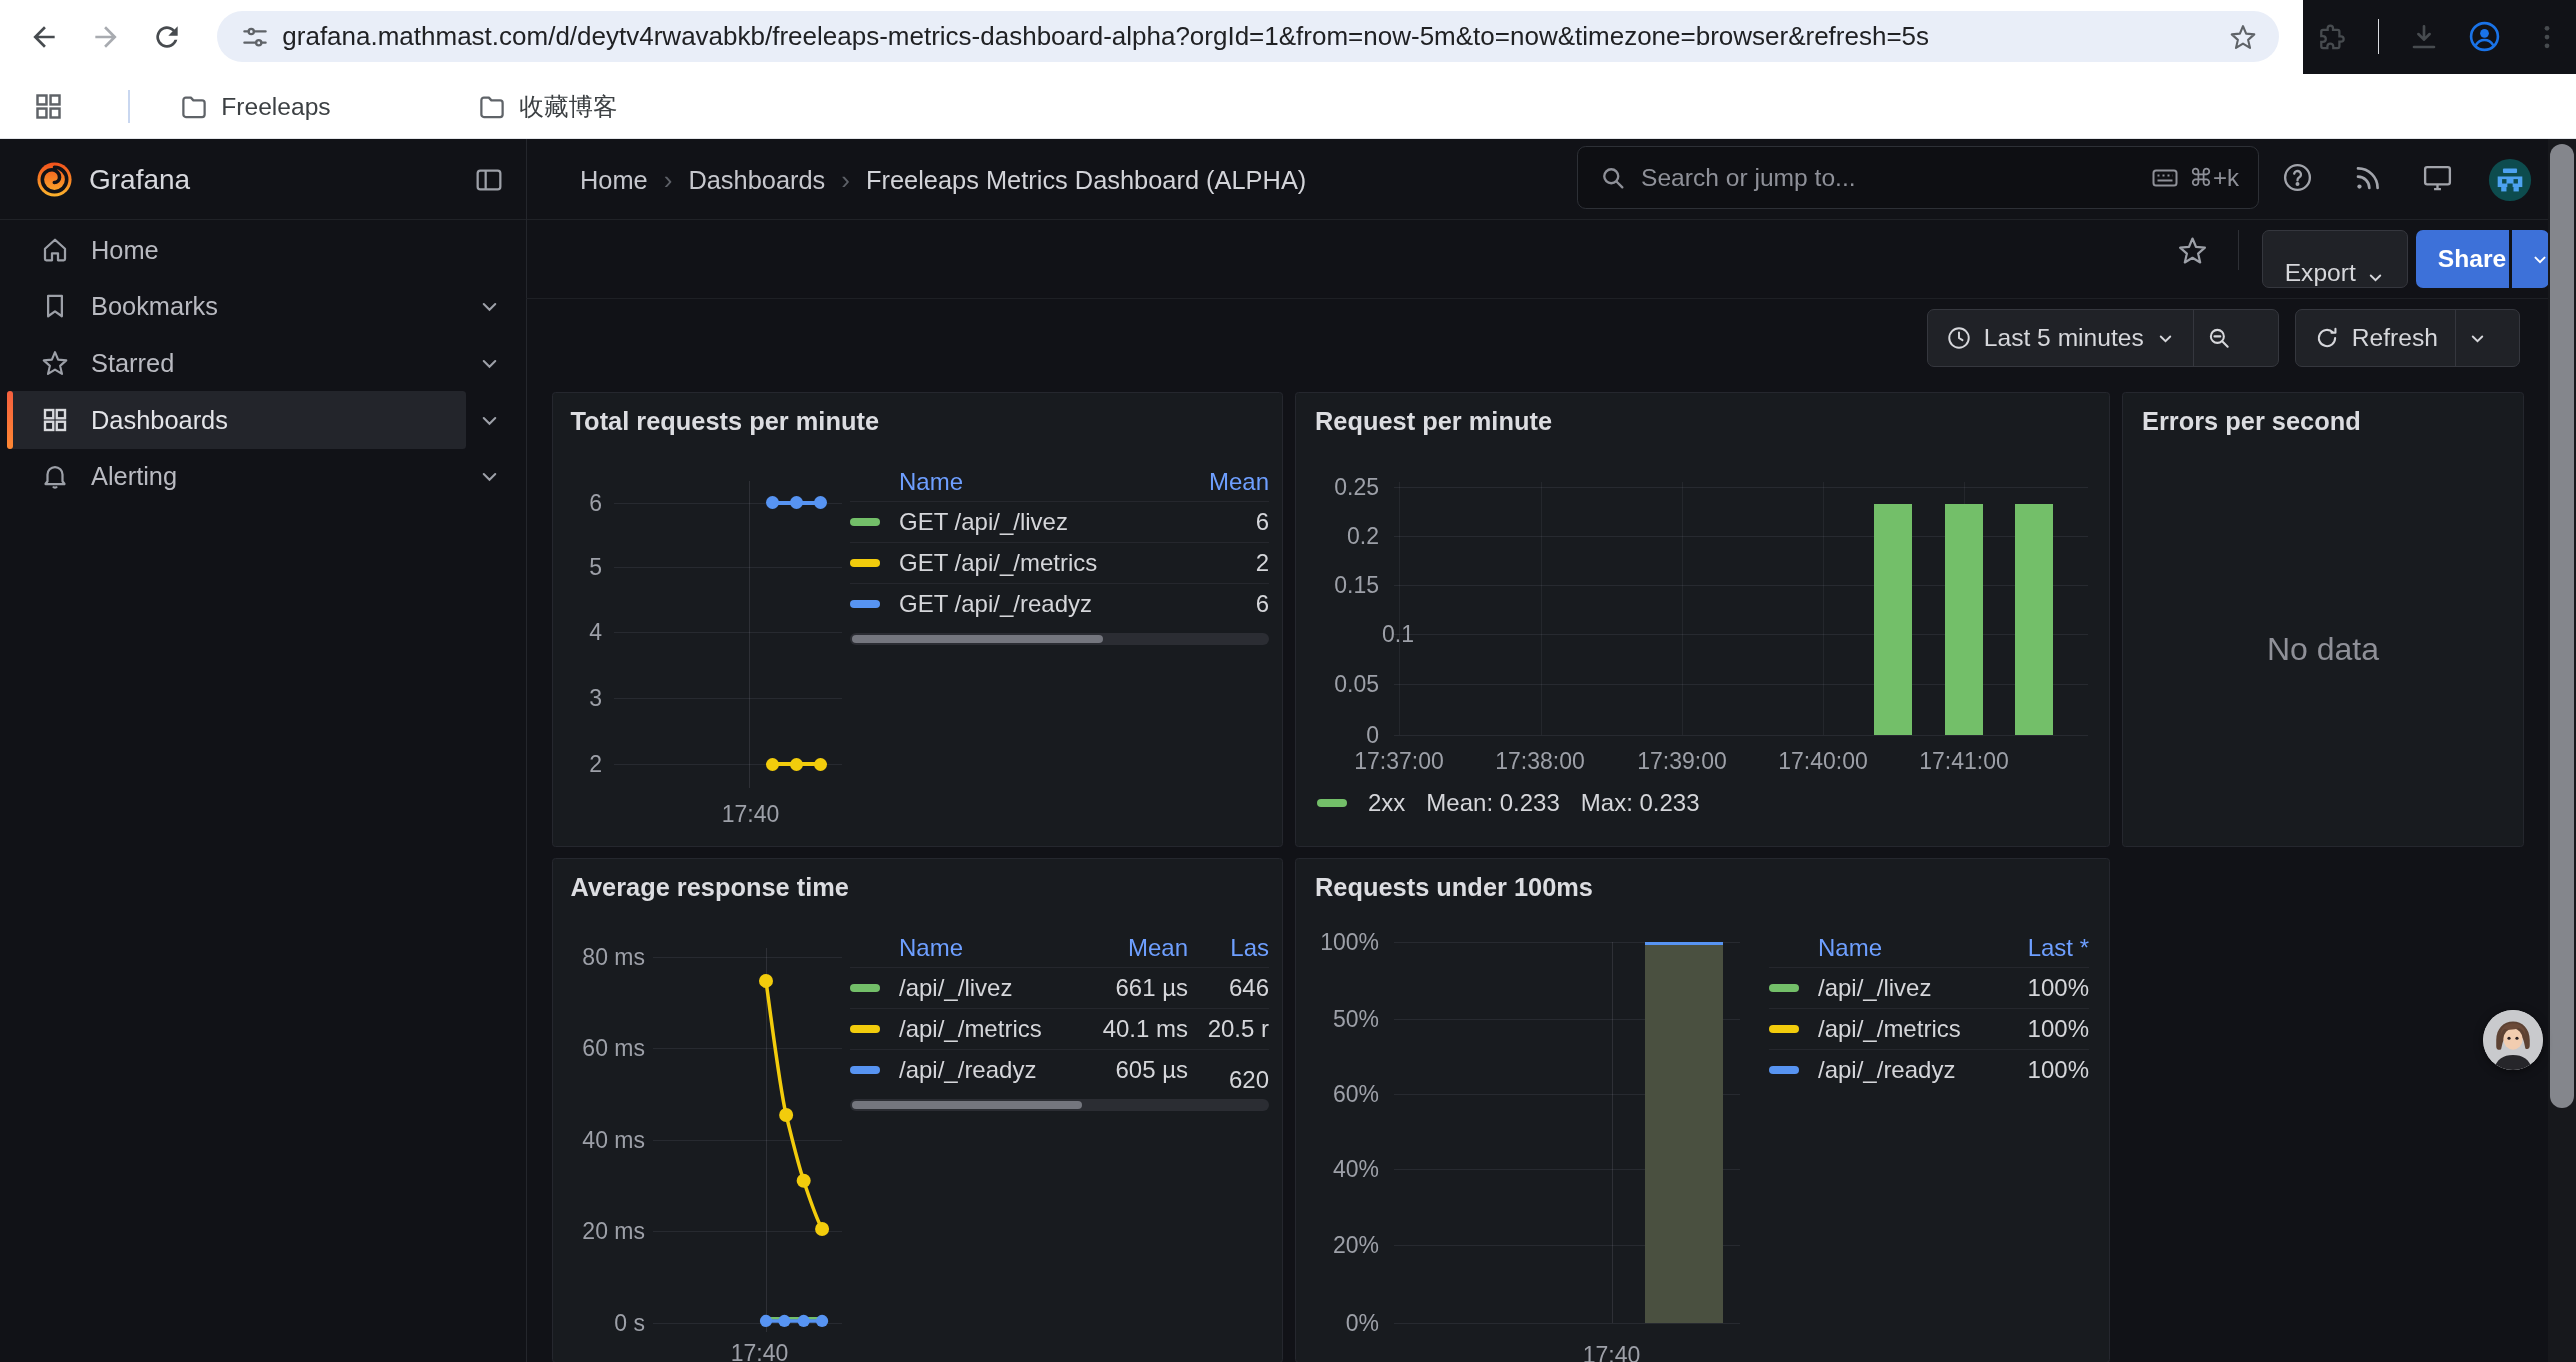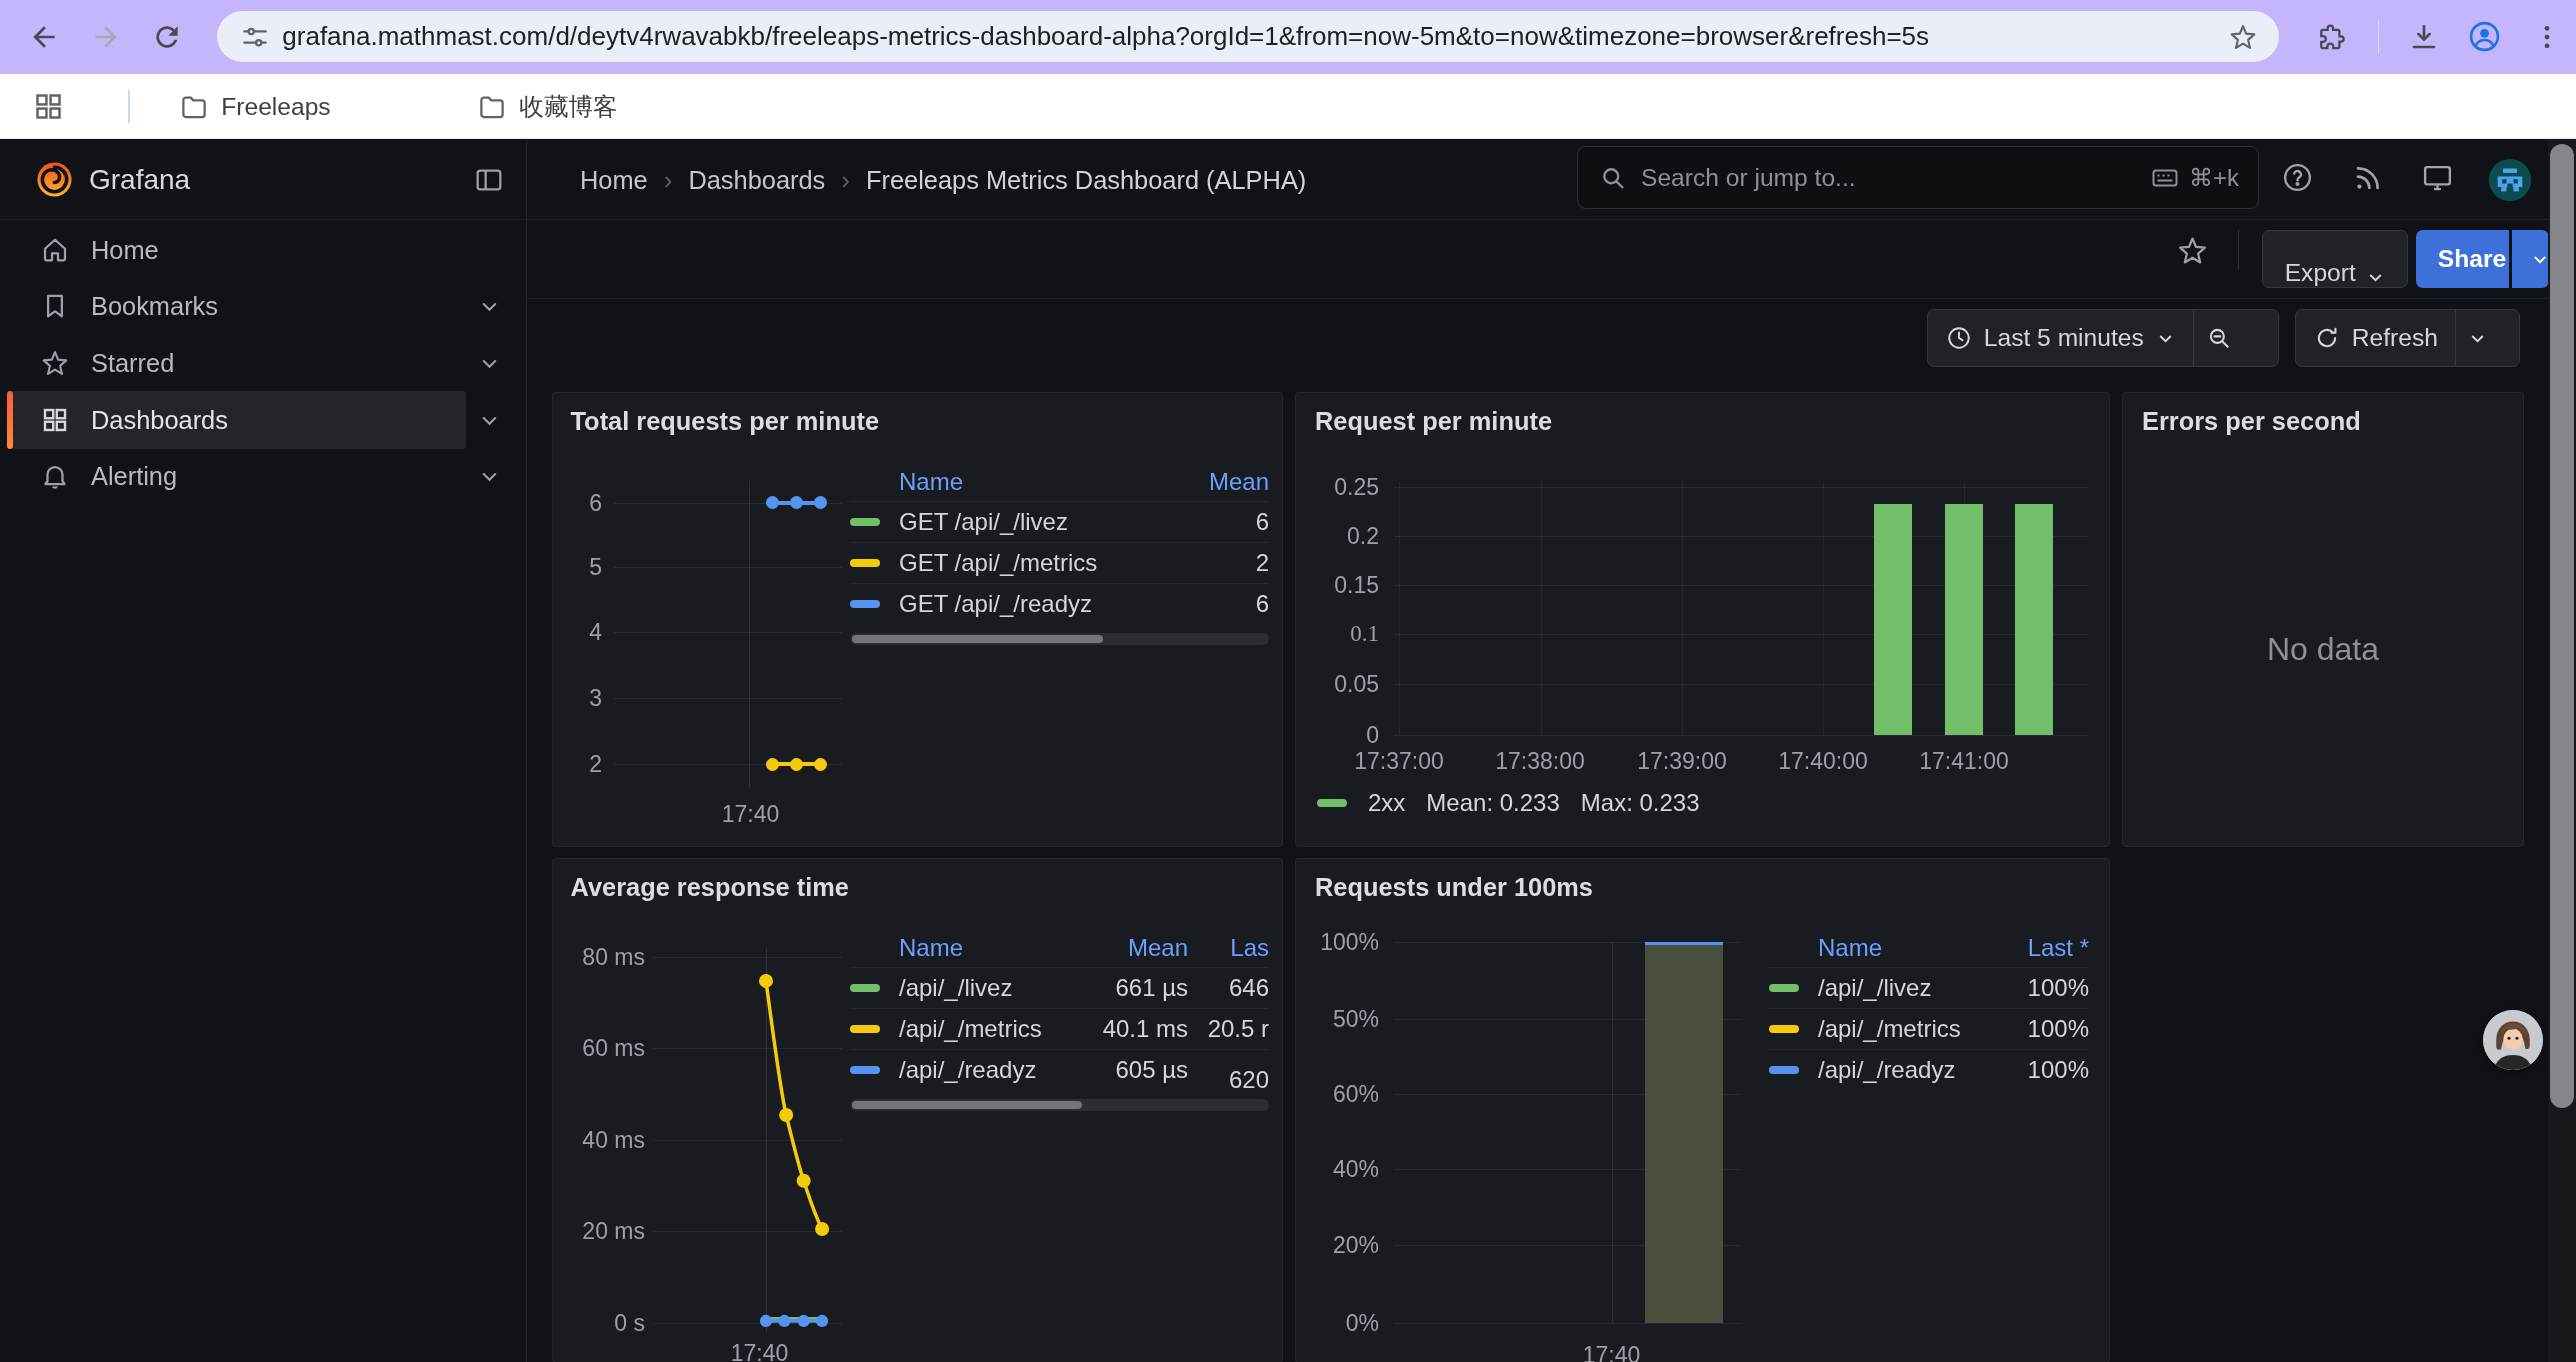--- a/index.html
+++ b/index.html
@@ -2,21 +2,21 @@
 <html style="font-size:14px"><head>
 <meta charset="utf-8">
 <style>
   * { margin:0; padding:0; box-sizing:border-box; }
   html,body { background:#000; }
   body { font-family:"Liberation Sans", sans-serif; }
   .screen { position:relative; width:2576px; height:1363px; overflow:hidden; background:#111217; }
   .abs { position:absolute; }
 
   
-  .btoolbar { position:absolute; left:0; top:0; width:2576px; height:74px; background:#c4b5fd; }
+  .btoolbar { position:absolute; left:0; top:0; width:2303px; height:74px; background:#ffffff; }
   .nav-ico { position:absolute; top:12.3px; width:49px; height:49px; display:flex; align-items:center; justify-content:center; border-radius:50%; color:#474b4f; }
   .url-pill { position:absolute; left:217px; top:11.4px; width:2062px; height:51px; background:#e9eef8; border-radius:25.4px; display:flex; align-items:center; }
   .url-text { flex:1; border:0; outline:0; background:transparent; font-family:"Liberation Sans",sans-serif; font-size:26px; color:#202124; margin-left:12.3px; }
   .bkbar { position:absolute; left:0; top:74px; width:2576px; height:65px; background:#ffffff; border-bottom:0.9px solid #e4e6ea; }
   .bkitem { position:absolute; top:10.5px; height:44px; display:flex; align-items:center; gap:12.3px; color:#3c4043; font-size:24.6px; padding:0 14px; border-radius:22px; }
 
   
   .gapp { position:absolute; left:0; top:139px; width:2576px; height:1224px; background:#111217; color:#d8d9dd; }
   .vdivider { position:absolute; left:526px; top:0; width:0.9px; height:1224px; background:#24262c; }
   .ghead { position:absolute; left:0; top:0; width:2576px; height:81px; border-bottom:0.9px solid #202227; }
@@ -423,21 +423,21 @@
             <div class="lthumb" style="width:60%;"></div>
           </div>
       </div>
     </div>
 
     <div class="panel" style="left:1295px; top:253px; width:815px; height:455px;">
       <div class="ptitle" style="left:19px;">Request per minute</div>
       <div class="ytick" style="right:730px; top:80px; width:70px;">0.25</div>
       <div class="ytick" style="right:730px; top:129px; width:70px;">0.2</div>
       <div class="ytick" style="right:730px; top:178px; width:70px;">0.15</div>
-      <div class="ytick" style="right:730px; top:227px; width:70px;font-family:Liberation Serif, serif;">0.1</div>
+      <div class="ytick" style="right:695px; top:227px; width:70px;">0.1</div>
       <div class="ytick" style="right:730px; top:277px; width:70px;">0.05</div>
       <div class="ytick" style="right:730px; top:328px; width:70px;">0</div>
       <div class="gh" style="left:98px; top:94px; width:694px;"></div>
       <div class="gh" style="left:98px; top:143px; width:694px;"></div>
       <div class="gh" style="left:98px; top:192px; width:694px;"></div>
       <div class="gh" style="left:98px; top:241px; width:694px;"></div>
       <div class="gh" style="left:98px; top:291px; width:694px;"></div>
       <div class="gh" style="left:98px; top:342px; width:694px;"></div>
       <div class="gv" style="left:103px; top:89px; height:253px; background:rgba(204,204,220,0.07);"></div>
       <div class="gv" style="left:245px; top:89px; height:253px; background:rgba(204,204,220,0.07);"></div>

